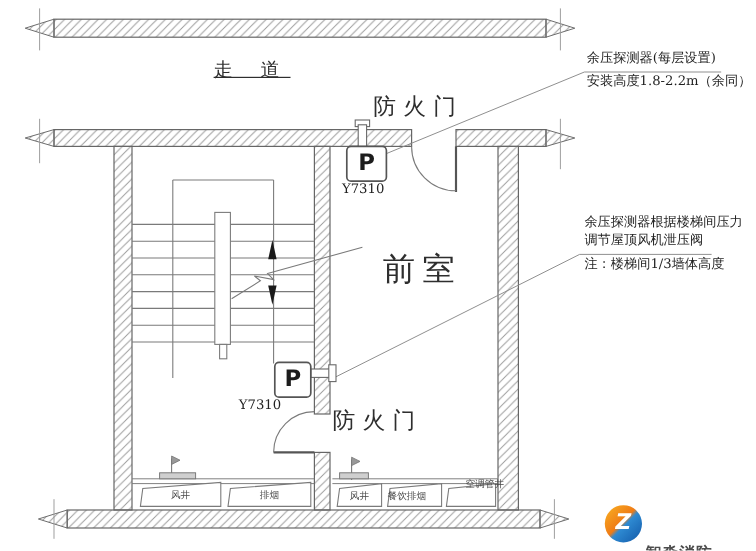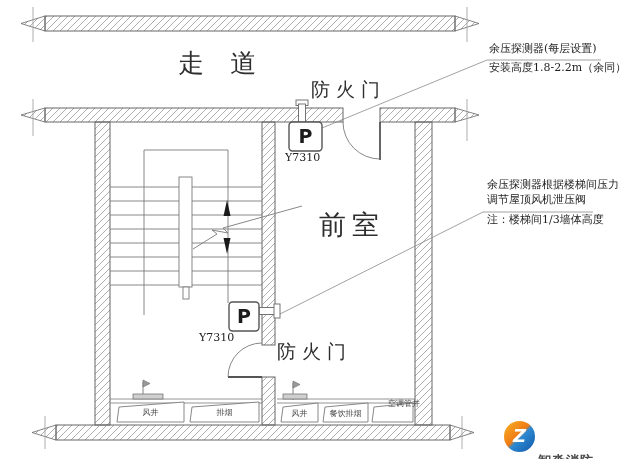--- a/index.html
+++ b/index.html
@@ -2,21 +2,21 @@
 <html><head>
 <meta charset="utf-8">
 <style>
   html,body{margin:0;padding:0;background:#fff;}
   .canvas{
     position:relative;width:630px;height:459px;background:#ffffff;
     overflow:hidden;font-family:"DejaVu Serif", serif;
   }
   .canvas svg{position:absolute;left:0;top:0;}
   .lbl{position:absolute;color:#2e2e2e;white-space:nowrap;line-height:1.15;}
-  .lbl-corridor{left:178px;top:49px;font-size:26px;letter-spacing:9px;}
+  .lbl-corridor{left:178px;top:49px;font-size:16px;letter-spacing:9px;text-decoration:underline;}
   .lbl-firedoor-top{left:311px;top:79px;font-size:19px;letter-spacing:6px;}
   .lbl-frontroom{left:319px;top:209px;font-size:27px;letter-spacing:6px;}
   .lbl-firedoor-bottom{left:277px;top:341px;font-size:19px;letter-spacing:6px;}
   .p-letter{
     font-family:"DejaVu Sans",sans-serif;font-weight:600;font-size:19px;color:#1c1c1c;
     text-align:center;
   }
   .p-top{left:289px;top:122px;width:33px;height:29px;line-height:29px;}
   .p-bottom{left:229px;top:302px;width:30px;height:29px;line-height:29px;}
   .model{font-size:11px;color:#222;}
@@ -25,21 +25,21 @@
   .ann{font-size:11px;color:#1f1f1f;}
   .ann1-l1{left:489px;top:43px;}
   .ann1-l2{left:489px;top:62px;}
   .ann2-l1{left:487px;top:179px;}
   .ann2-l2{left:487px;top:194px;}
   .ann2-l3{left:487px;top:214px;}
   .shaft-lbl{font-size:8px;color:#4a4a4a;text-align:center;}
   .sh-st1{left:117px;top:408px;width:67px;}
   .sh-st2{left:190px;top:408px;width:69px;}
   .sh-f1{left:281px;top:409px;width:37px;}
-  .sh-f2{left:323px;top:409px;width:45px;font-family:Liberation Serif, serif;}
+  .sh-f2{left:323px;top:409px;width:28px;font-family:Liberation Serif, serif;}
   .sh-f3{left:372px;top:399px;width:64px;}
   .watermark{
     position:absolute;left:504px;top:418px;display:flex;align-items:flex-start;
     font-family:"DejaVu Sans",sans-serif;
   }
   .wm-logo{
     width:31px;height:31px;border-radius:50%;margin-top:3px;flex:0 0 auto;
     background:linear-gradient(135deg,#f9b222 0%,#ef7b16 46%,#2e8ad2 54%,#1157a7 100%);
     color:#ffffff;font-weight:bold;font-style:italic;font-size:18px;
     text-align:center;line-height:30px;

